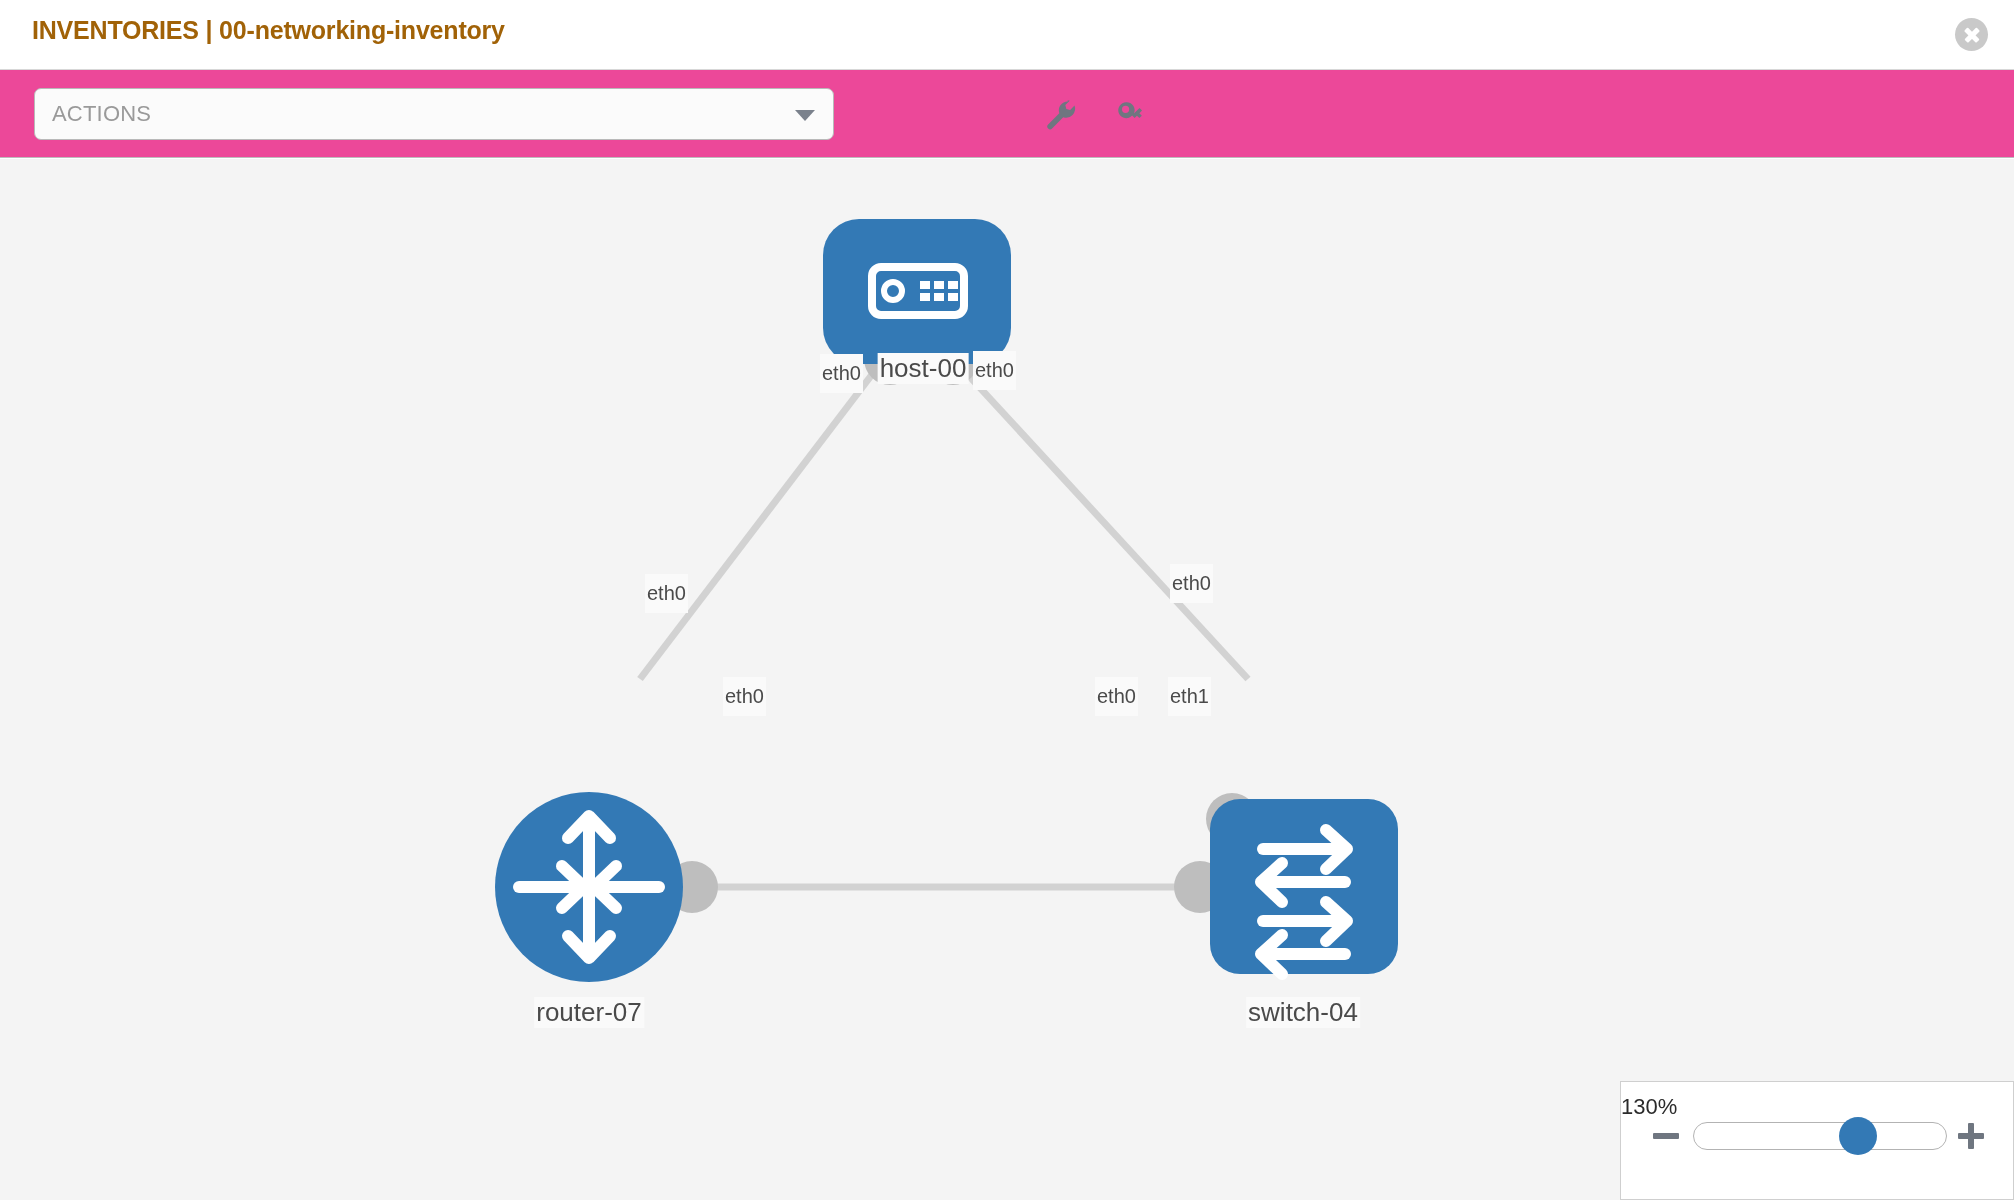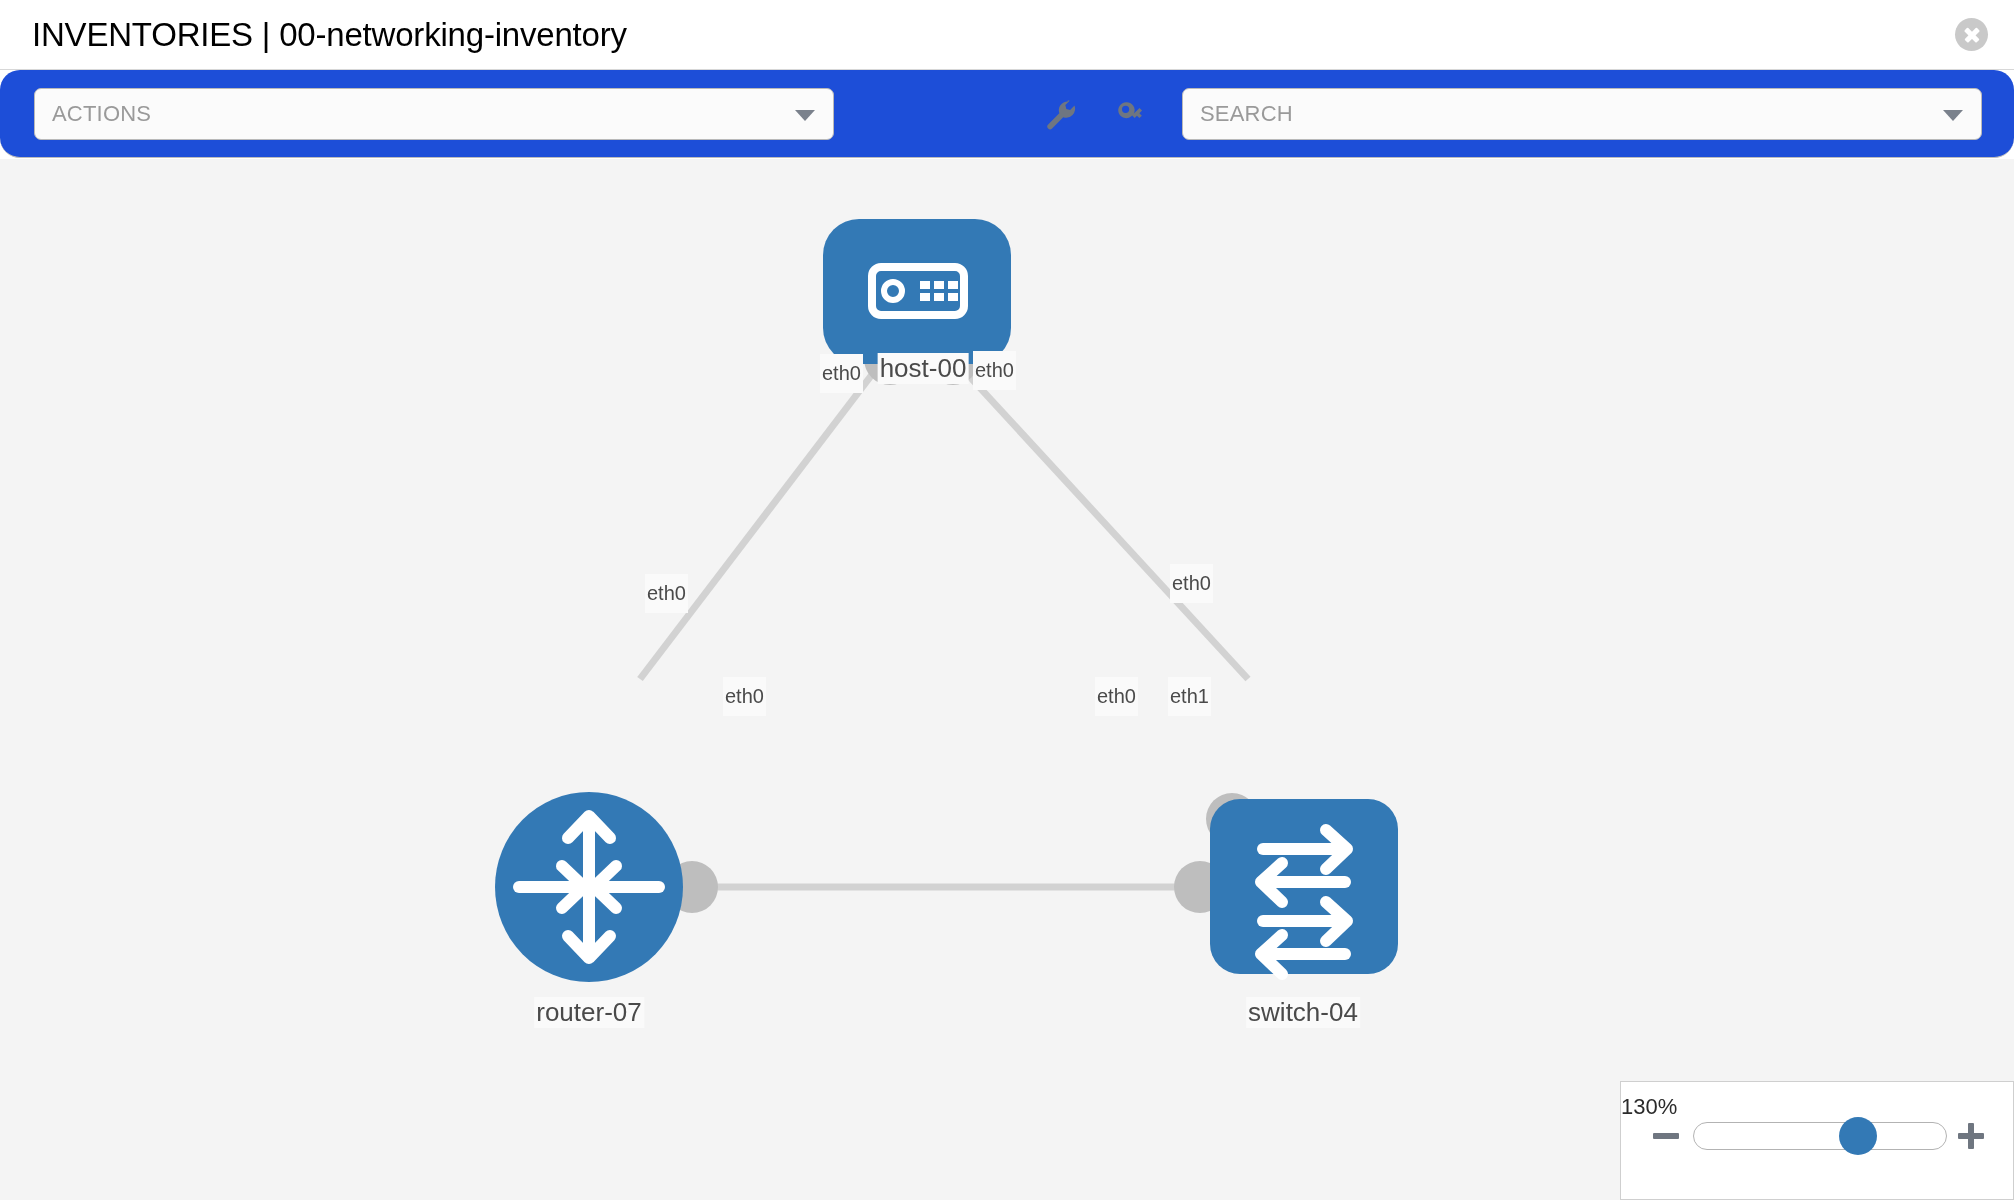--- a/index.html
+++ b/index.html
@@ -15,23 +15,23 @@
   #header {
     position: absolute;
     left: 0; top: 0;
     width: 2014px; height: 70px;
     background: #ffffff;
     border-bottom: 1px solid #d7d7d7;
   }
   #page-title {
     position: absolute;
     left: 32px; top: 16px;
-    font-size: 33px;
-    font-weight: normal;
-    color: #000000;
+    font-size: 25px;
+    font-weight: bold;
+    color: #a16207;
     letter-spacing: -0.2px;
     white-space: nowrap;
   }
   #close-btn {
     position: absolute;
     right: 26px; top: 18px;
     width: 33px; height: 33px;
     border-radius: 50%;
     background: #c9c9c9;
     cursor: pointer;
@@ -44,23 +44,22 @@
     border-radius: 1px;
   }
   #close-btn .bar.b1 { transform: translate(-50%,-50%) rotate(45deg); }
   #close-btn .bar.b2 { transform: translate(-50%,-50%) rotate(-45deg); }
 
   
   #toolbar {
     position: absolute;
     left: 0; top: 70px;
     width: 2014px; height: 88px;
-    background: #1d4ed8;
+    background: #ec4899;
     border-bottom: 1px solid #bcbcbc;
-    border-radius: 20px;
   }
   .field {
     position: absolute;
     background: #fbfbfb;
     border: 1px solid #b9b9b9;
     border-radius: 7px;
     height: 52px;
     display: flex;
     align-items: center;
   }
@@ -196,24 +195,20 @@
       <path fill="#6f7680" d="M22.3 3.2a8.4 8.4 0 0 0-7.9 11.2L3.9 24.9a2.6 2.6 0 0 0 0 3.7 2.6 2.6 0 0 0 3.7 0L18.1 18a8.4 8.4 0 0 0 10.6-10.9l-4.1 4.1-3.6-.9-.9-3.6 4.1-4.1a8.5 8.5 0 0 0-1.9-.4z"></path>
     </svg>
   </div>
 
   <div class="tool-icon" id="key-icon">
     <svg viewBox="0 0 32 32" width="34" height="34" aria-hidden="true">
       <path fill="#6f7680" d="M11.5 4a7.5 7.5 0 1 0 5.6 12.5l2.3 2.3 2.2-2.2 2.3 2.3 2.3-2.3-2.3-2.3 2.5-2.5-2.4-2.4-5.3 5.3A7.5 7.5 0 0 0 11.5 4zm-.6 3.3a3.4 3.4 0 1 1 0 6.8 3.4 3.4 0 0 1 0-6.8z"></path>
     </svg>
   </div>
 
-  <div class="field" id="search-field">
-    <span class="ph">SEARCH</span>
-    <span class="caret"></span>
-  </div>
 </div>
 
 <div id="canvas">
 
   <svg id="topology" width="2014" height="1041">
 
     <g>
       <line x1="880" y1="205" x2="640" y2="520" stroke="#d2d2d2" stroke-width="7"></line>
       <line x1="958" y1="205" x2="1248" y2="520" stroke="#d2d2d2" stroke-width="7"></line>
       <line x1="680" y1="728" x2="1210" y2="728" stroke="#d2d2d2" stroke-width="7"></line>

